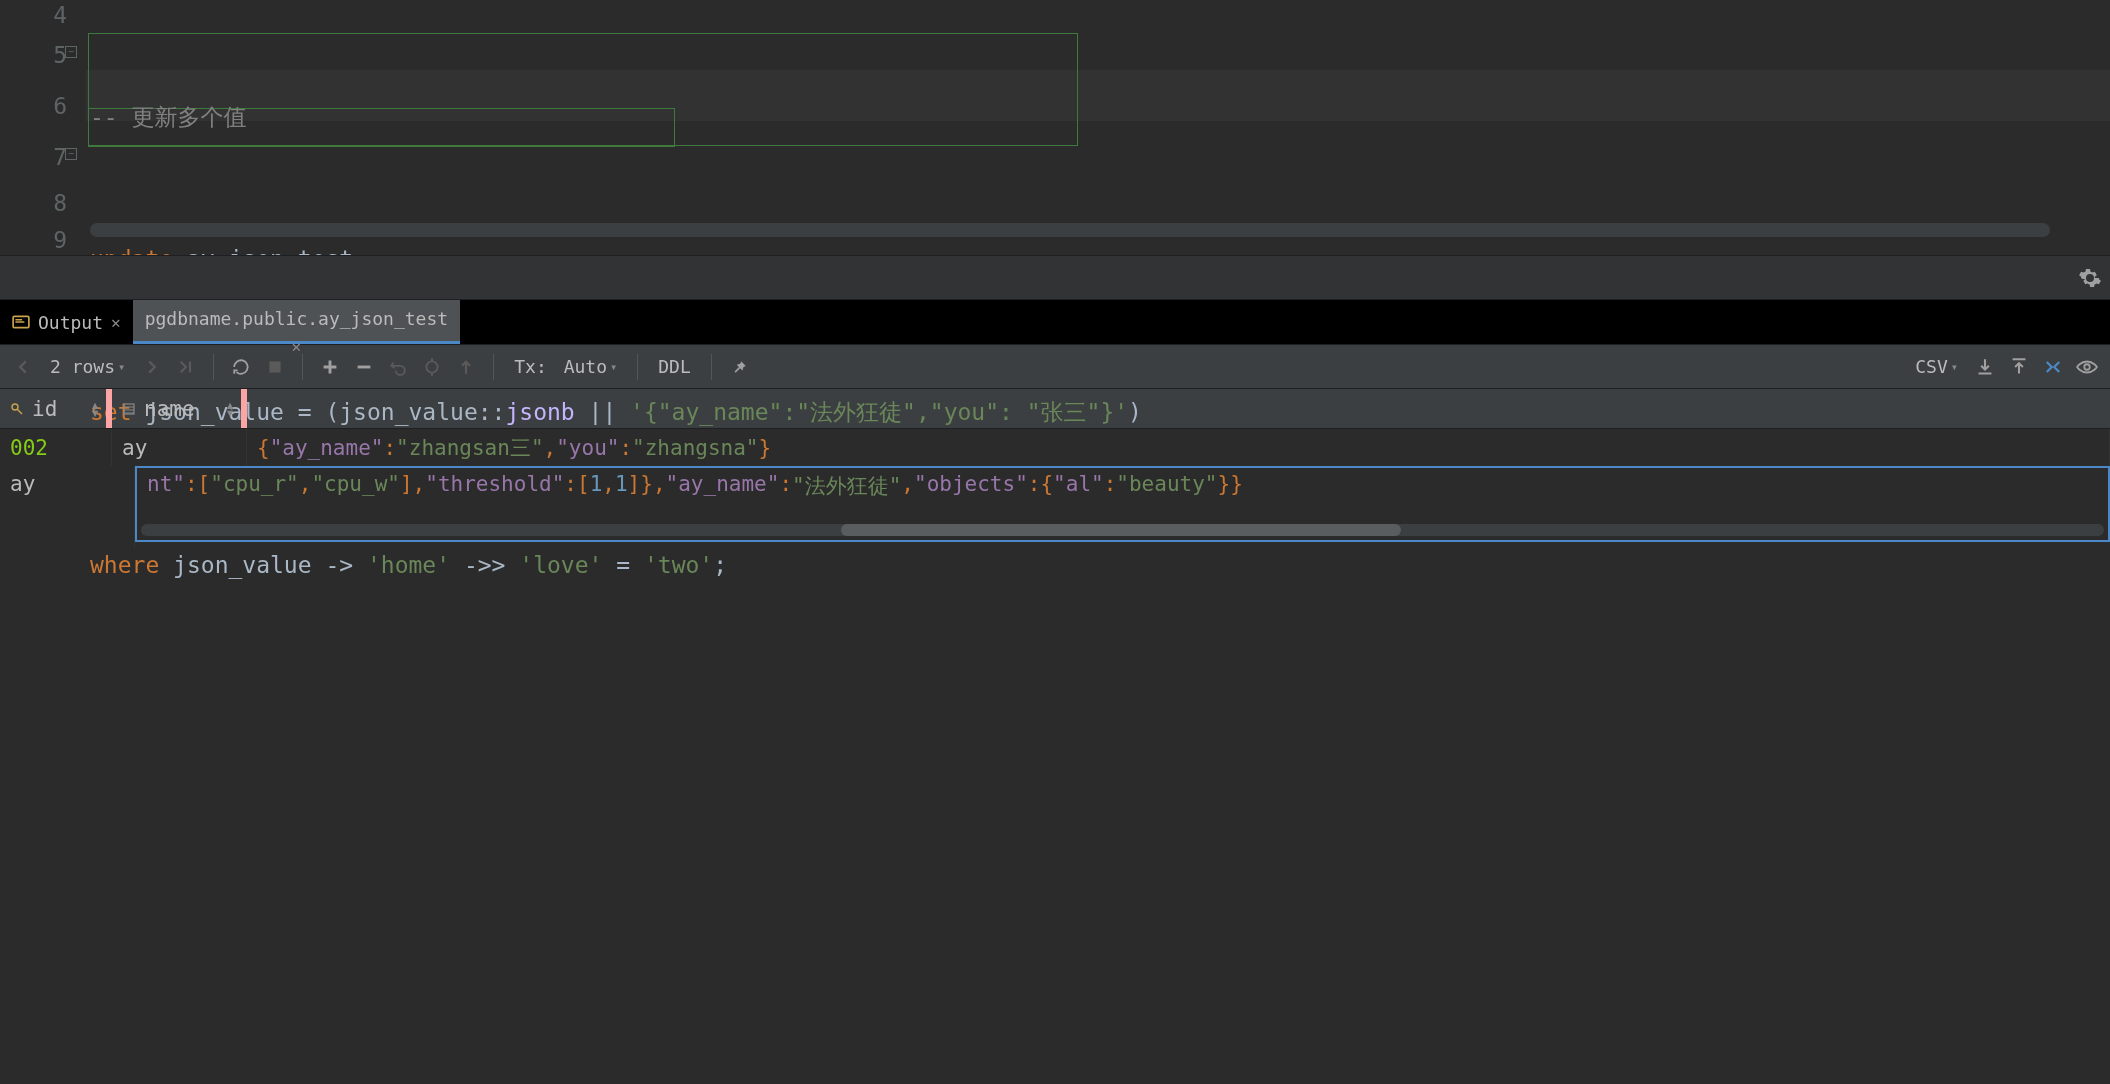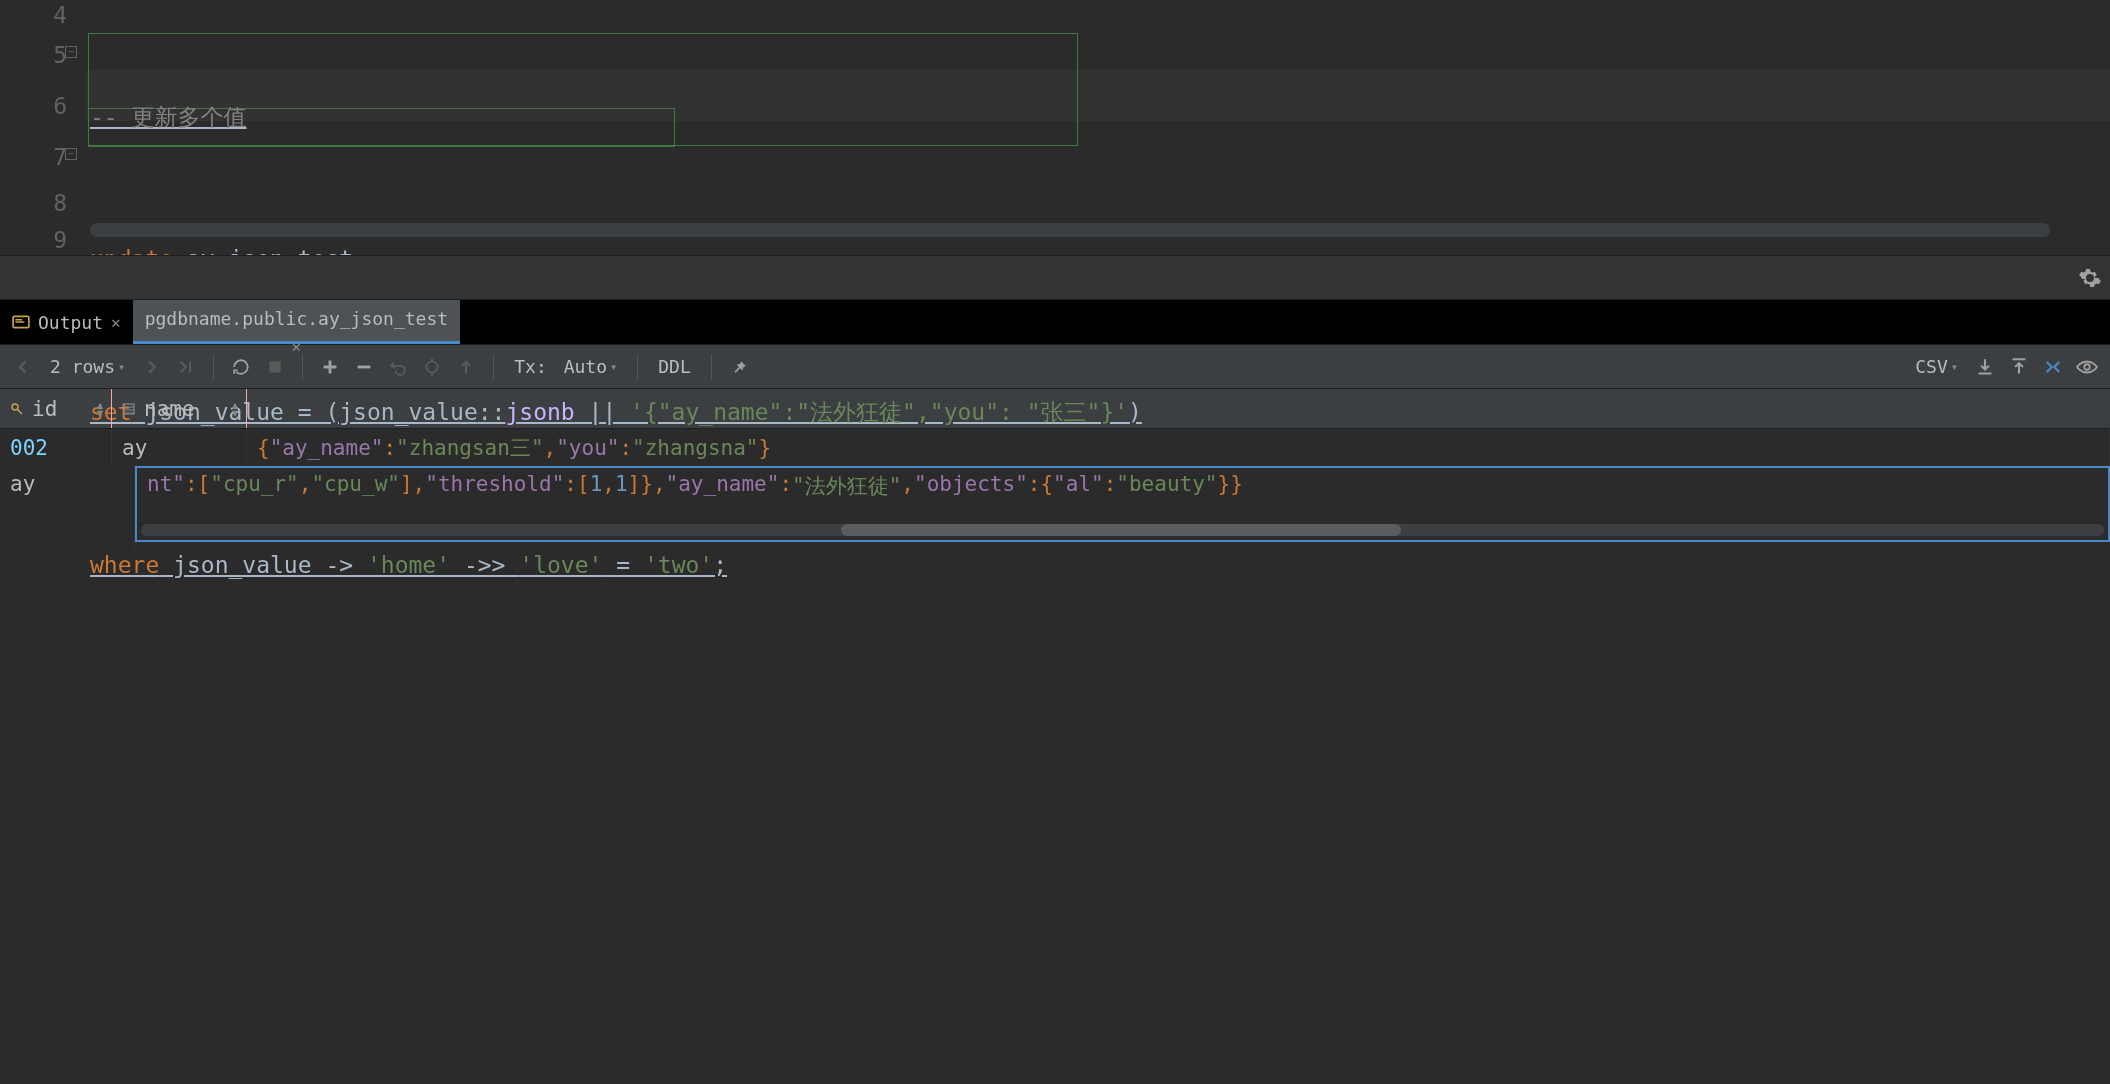--- a/index.html
+++ b/index.html
@@ -43,21 +43,21 @@
     text-align: center;
     color: #5e6366;
   }
   .code {
     position: relative;
     padding-left: 5px;
     font-size: 23px;
     line-height: 51px;
     white-space: pre;
   }
-  .code-line { height: 51px; position: relative; text-decoration: underline; }
+  .code-line { height: 51px; position: relative; }
   .hl-box1 {
     position: absolute;
     border: 1px solid #3e7a3e;
     left: 88px; top: 33px;
     width: 990px; height: 113px;
     pointer-events: none;
   }
   .hl-box2 {
     position: absolute;
     border: 1px solid #3e7a3e;
@@ -158,21 +158,21 @@
     background: #3c3f41;
     display: flex;
     align-items: center;
     font-size: 21px;
     color: #bbbbbb;
     border-bottom: 1px solid #1e1f22;
   }
   .gh-cell {
     display: flex; align-items: center; gap: 8px;
     padding: 0 10px;
-    border-right: 1px solid #fca5a5;
+    border-right: 6px solid #fca5a5;
     height: 100%;
     position: relative;
   }
   .gh-id   { width: 112px; }
   .gh-name { width: 135px; }
   .gh-json { flex: 1; }
   .sort-icon { width:14px; height:14px; }
   .sort-box {
     position:absolute; right:6px;
     font-size: 16px; color:#888; line-height:8px;
@@ -187,21 +187,21 @@
     font-size: 21px;
     color: #bbbbbb;
   }
   .gc {
     padding: 0 10px;
     border-right: 1px solid #333;
     height: 100%;
     display:flex; align-items:center;
     overflow: hidden; white-space: nowrap;
   }
-  .gc-id   { width: 112px; color:#7dd3fc; }
+  .gc-id   { width: 112px; color:#84cc16; }
   .gc-name { width: 135px; }
   .gc-json { flex: 1; font-family: inherit; }
 
   .row-selected .gc-json {
     border: 2px solid #4a88c7;
     background: #2b2b2b;
     height: 76px;
     align-items: flex-start;
     padding-top: 4px;
     position: relative;

